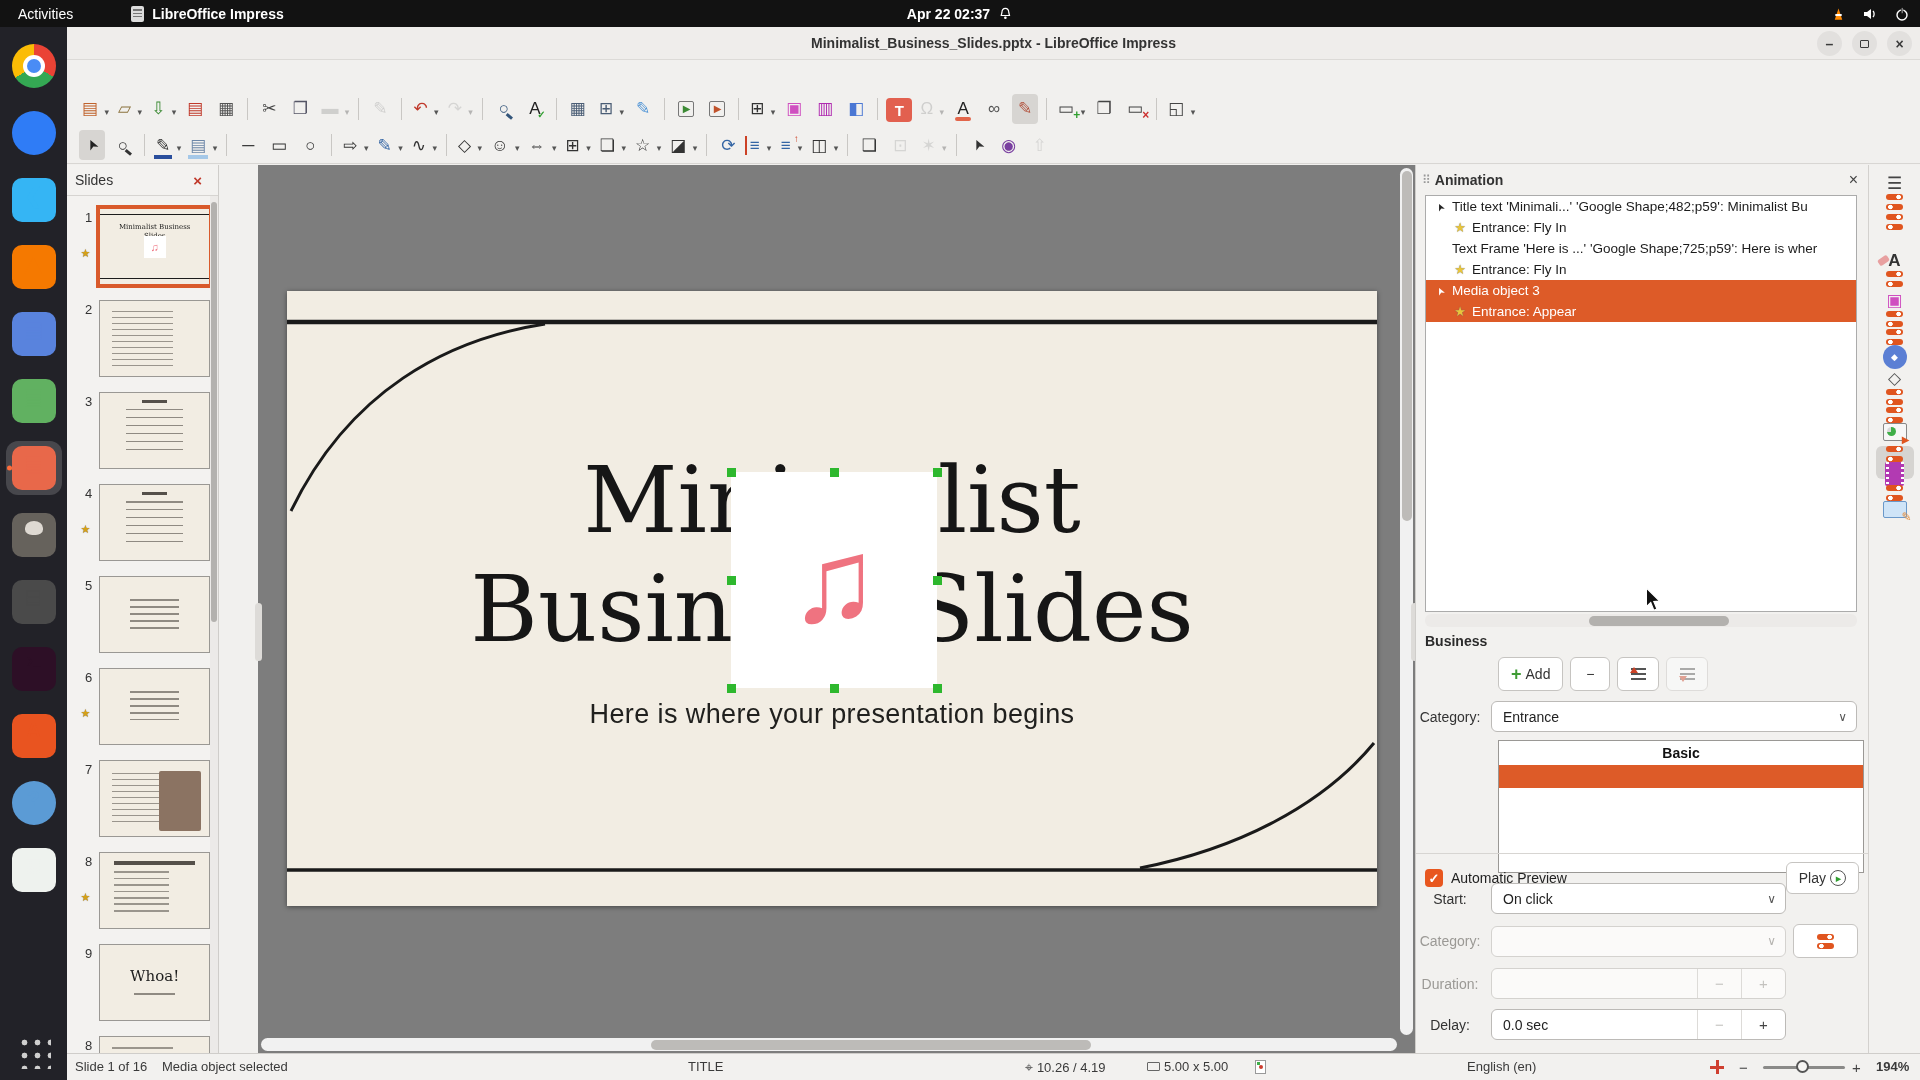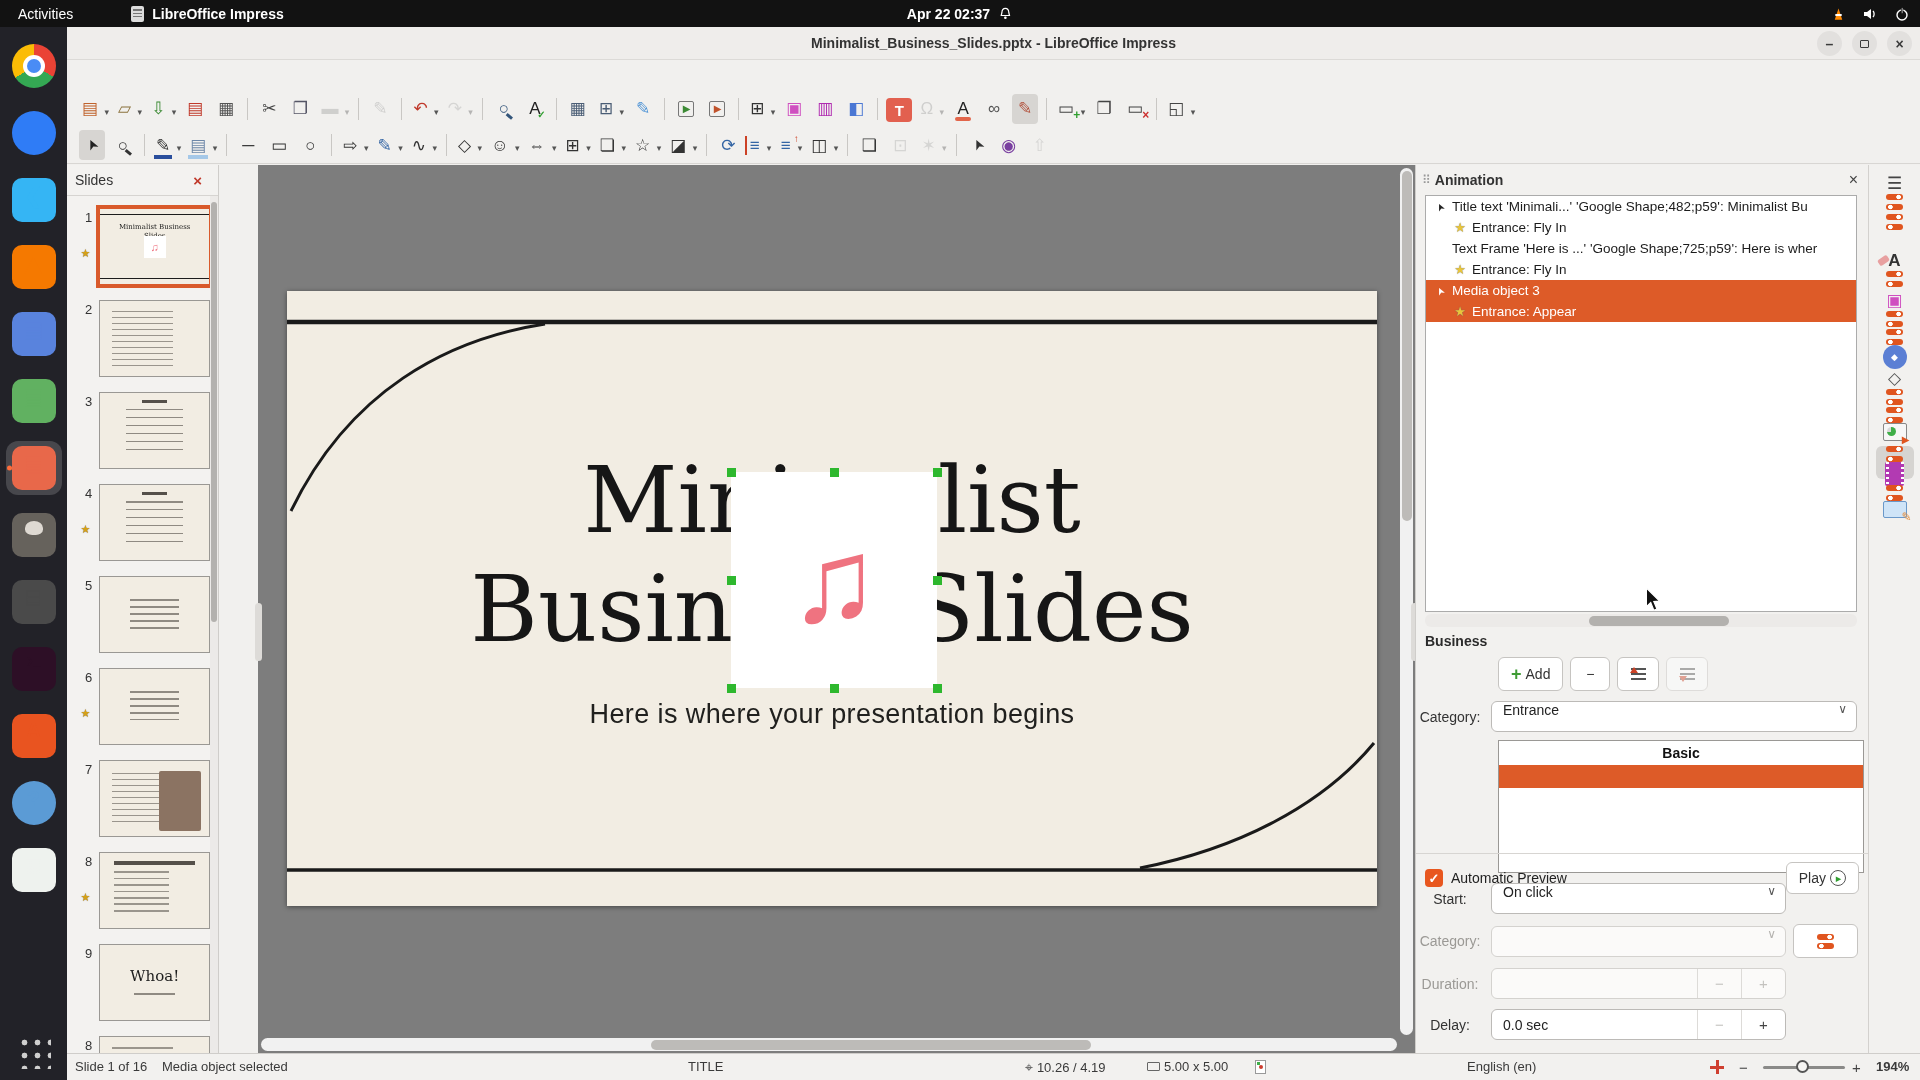--- a/index.html
+++ b/index.html
@@ -172,21 +172,21 @@
   .btn.dis { opacity:.45; }
   .mv-ic { position:relative; width:15px; height:13px;
       background:repeating-linear-gradient(to bottom,#555 0 2px,transparent 2px 5px); }
   .mv-ic::before { content:""; position:absolute; left:-1px; top:-1px; border-left:4px solid transparent; border-right:4px solid transparent; }
   .mv-up::before { border-bottom:6px solid #cc4125; }
   .mv-dn::before { border-top:6px solid #cc4125; top:auto; bottom:-1px; }
   .fx-row { display:flex; align-items:center; margin-top:10px; }
   .fx-lab { width:75px; text-align:center; font-size:14px; color:#333; padding-right:7px; flex:0 0 75px; }
   .fx-lab.dis { color:#9b9995; }
   .select { position:relative; height:31px; background:#fff; border:1px solid #bcbab7; border-radius:6px;
-            display:flex; align-items:flex-start; padding:0 26px 0 11px; font-size:14px; color:#222; }
+            display:flex; align-items:center; padding:0 26px 0 11px; font-size:14px; color:#222; }
   .select .chev { position:absolute; right:9px; color:#555; font-size:12px; }
   .select.dis { background:#fbfaf9; border-color:#d4d2cf; }
   .select.dis .chev { color:#b5b3b0; }
   .w-full { width:366px; } .w-med { width:295px; }
   .spin { position:relative; height:31px; width:295px; background:#fff; border:1px solid #bcbab7; border-radius:6px;
           display:flex; align-items:center; padding-left:11px; font-size:14px; color:#222; }
   .spin.dis { background:#fbfaf9; border-color:#d4d2cf; }
   .spin .seg { position:absolute; top:0; bottom:0; width:44px; border-left:1px solid #dddbd8;
                display:grid; place-items:center; color:#444; font-size:15px; }
   .spin .seg.m { right:44px; } .spin .seg.p { right:0; }

